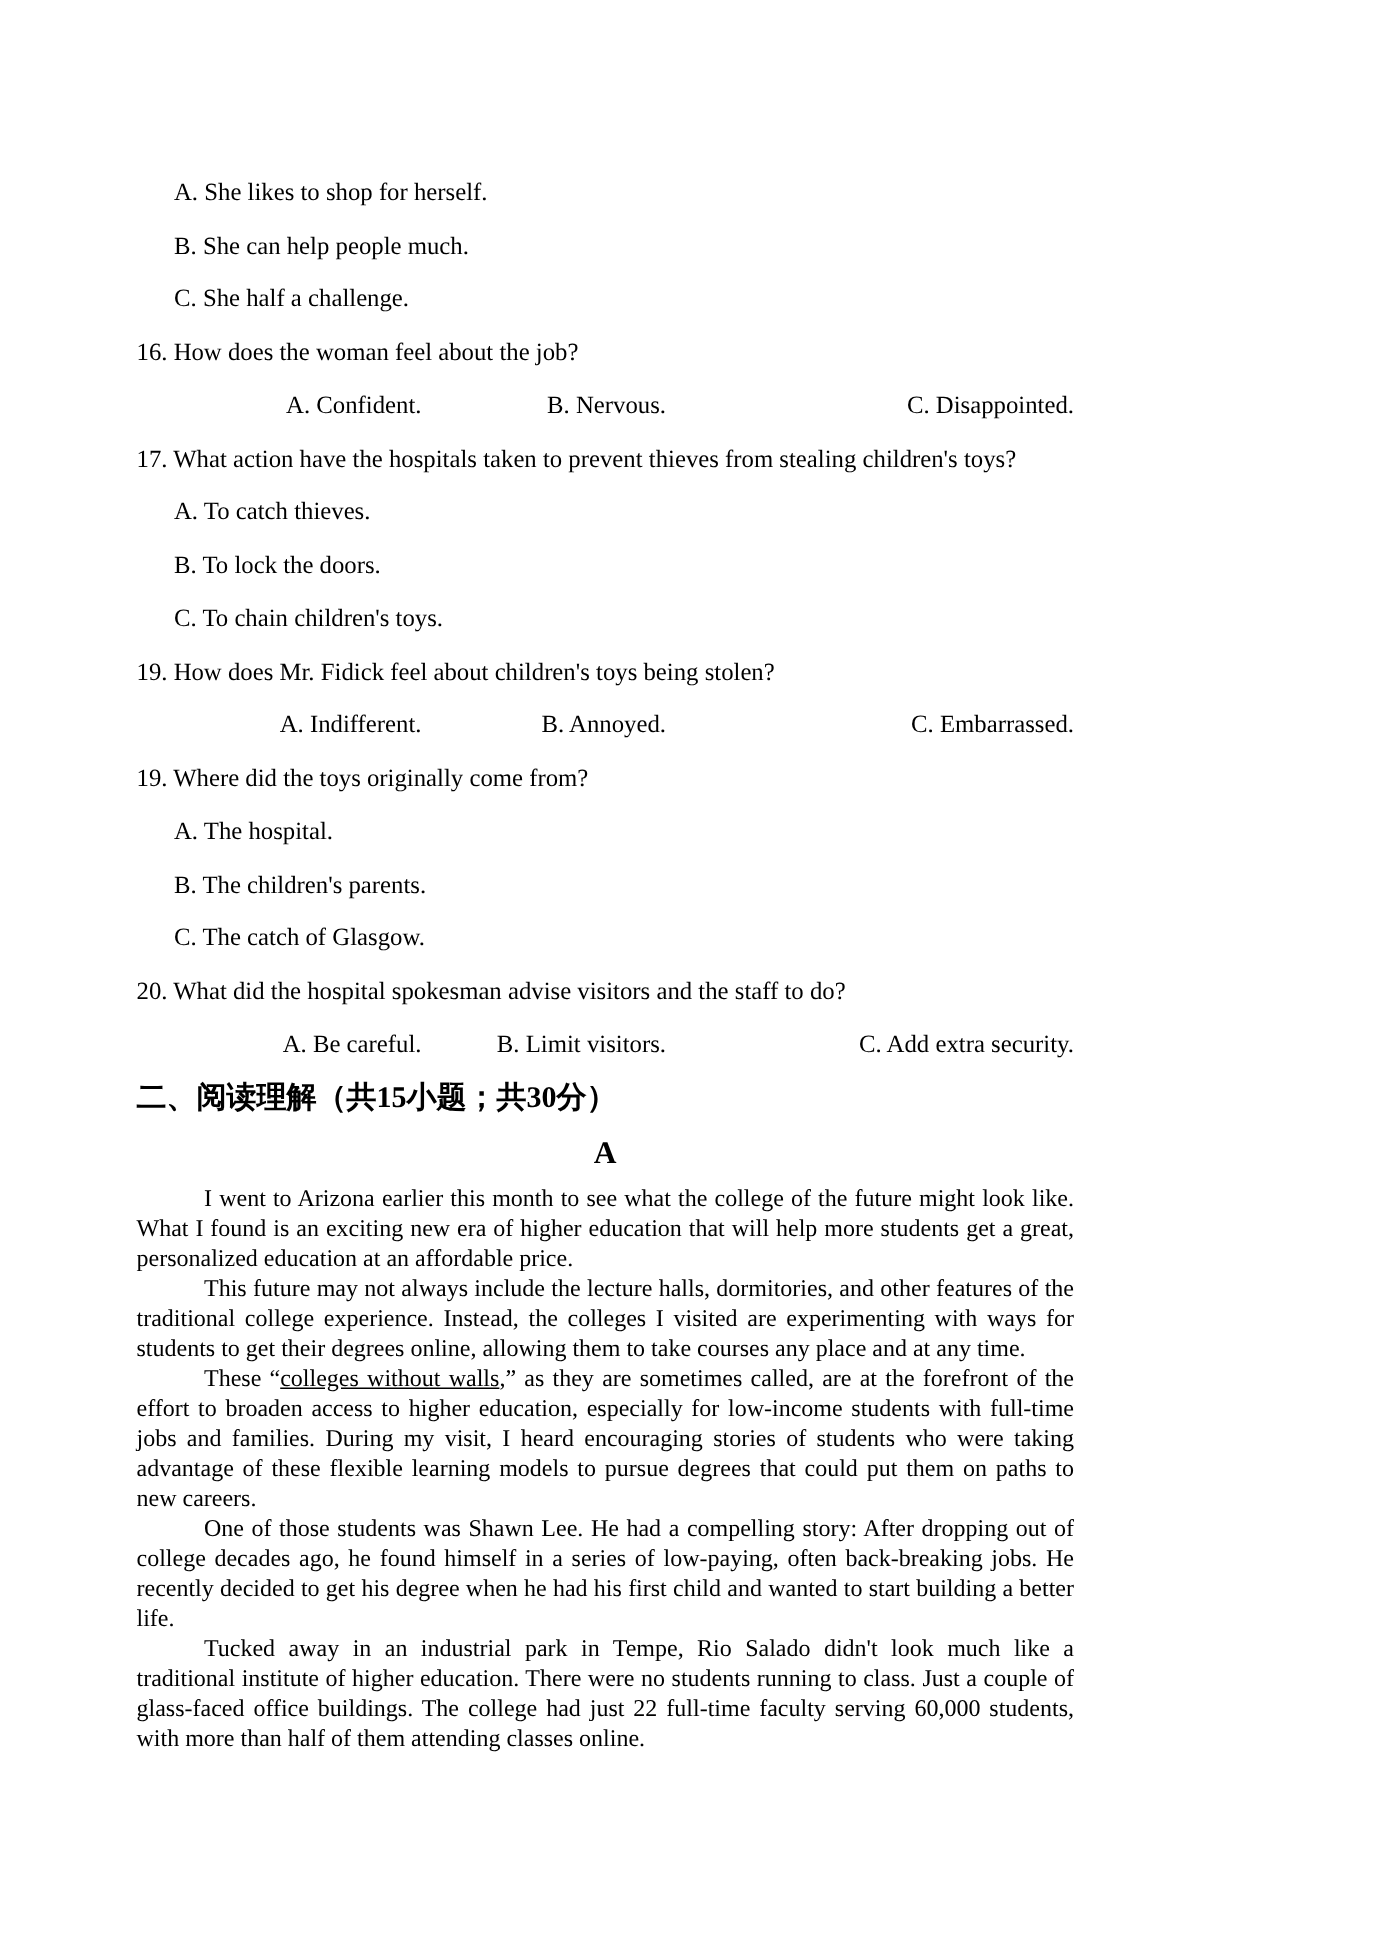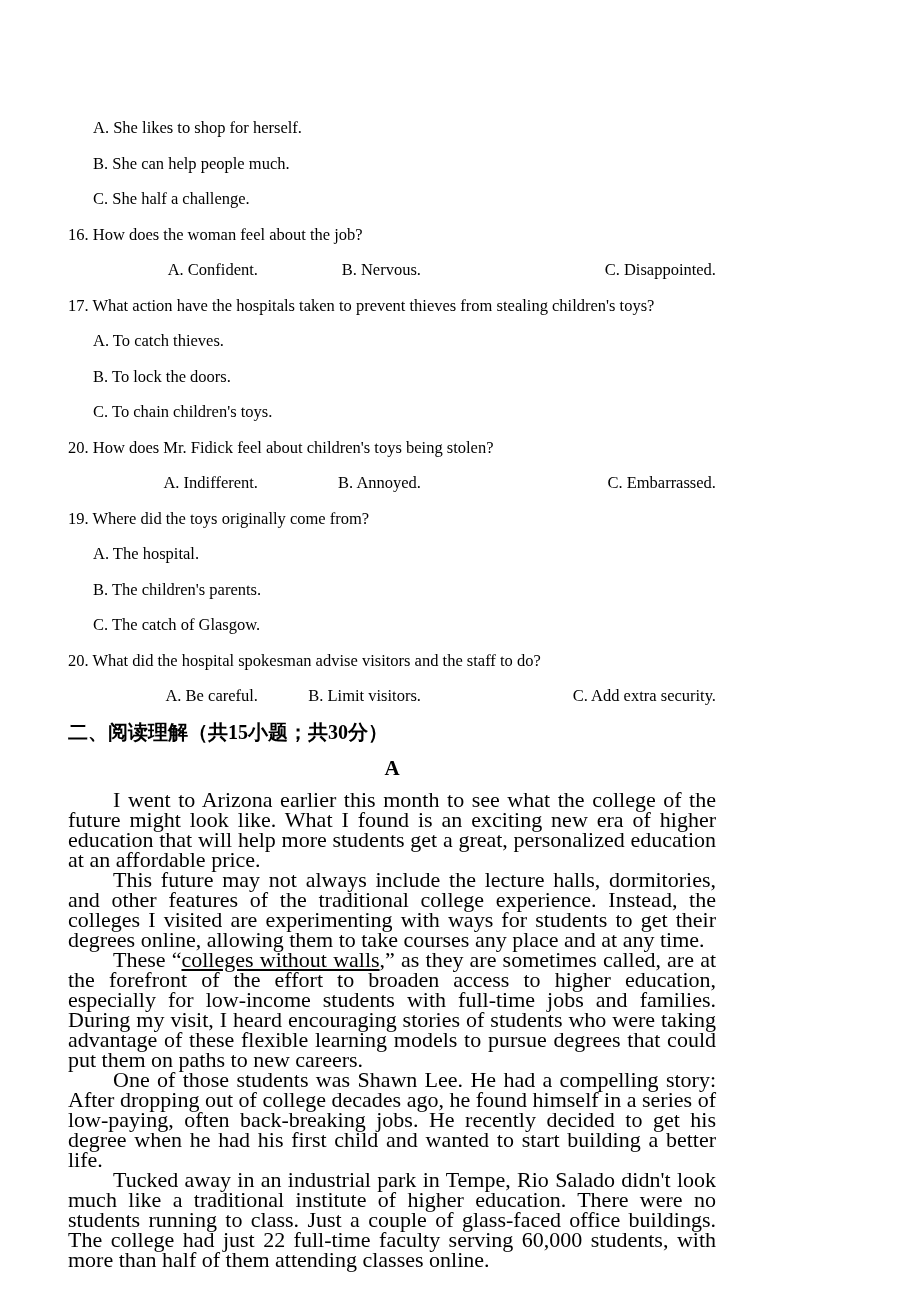--- a/index.html
+++ b/index.html
@@ -7,21 +7,21 @@
   body {
     width: 920px;
     height: 1302px;
     font-family: "Liberation Serif", serif;
     color: #000000;
     overflow: hidden;
   }
   .page {
     width: 856px;
     height: 1302px;
-    padding: 118px 140px 0 68px;
+    padding: 118px 140px 0 91px;
   }
   .line {
     font-size: 16.5px;
     line-height: 20px;
     margin-bottom: 15.5px;
     white-space: nowrap;
   }
   .opt { padding-left: 25px; }
   .q { padding-left: 0; }
   .cn { padding-left: 8px; margin-bottom: 13px; }
@@ -37,21 +37,21 @@
     white-space: nowrap;
   }
   .passage-label {
     text-align: center;
     font-weight: bold;
     font-size: 21px;
     line-height: 24px;
     margin: 4px 0 10px 0;
   }
   .para {
-    font-size: 22px;
+    font-size: 16px;
     line-height: 20px;
     text-align: justify;
     text-indent: 45px;
   }
   .u { text-decoration: underline; }
 </style>
 </head>
 <body>
 
 <div class="page">
@@ -67,21 +67,21 @@
       <span class="c2">B. Nervous.</span>
       <span class="c3">C. Disappointed.</span>
     </div>
 
 
     <p class="line q">17. What action have the hospitals taken to prevent thieves from stealing children's toys?</p>
     <p class="line opt">A. To catch thieves.</p>
     <p class="line opt">B. To lock the doors.</p>
     <p class="line opt">C. To chain children's toys.</p>
 
-    <p class="line q">20. How does Mr. Fidick feel about children's toys being stolen?</p>
+    <p class="line q">19. How does Mr. Fidick feel about children's toys being stolen?</p>
     <div class="line opts-row">
       <span class="c1">A. Indifferent.</span>
       <span class="c2">B. Annoyed.</span>
       <span class="c3">C. Embarrassed.</span>
     </div>
 
     <p class="line q">19. Where did the toys originally come from?</p>
     <p class="line opt">A. The hospital.</p>
     <p class="line opt">B. The children's parents.</p>
     <p class="line opt">C. The catch of Glasgow.</p>

